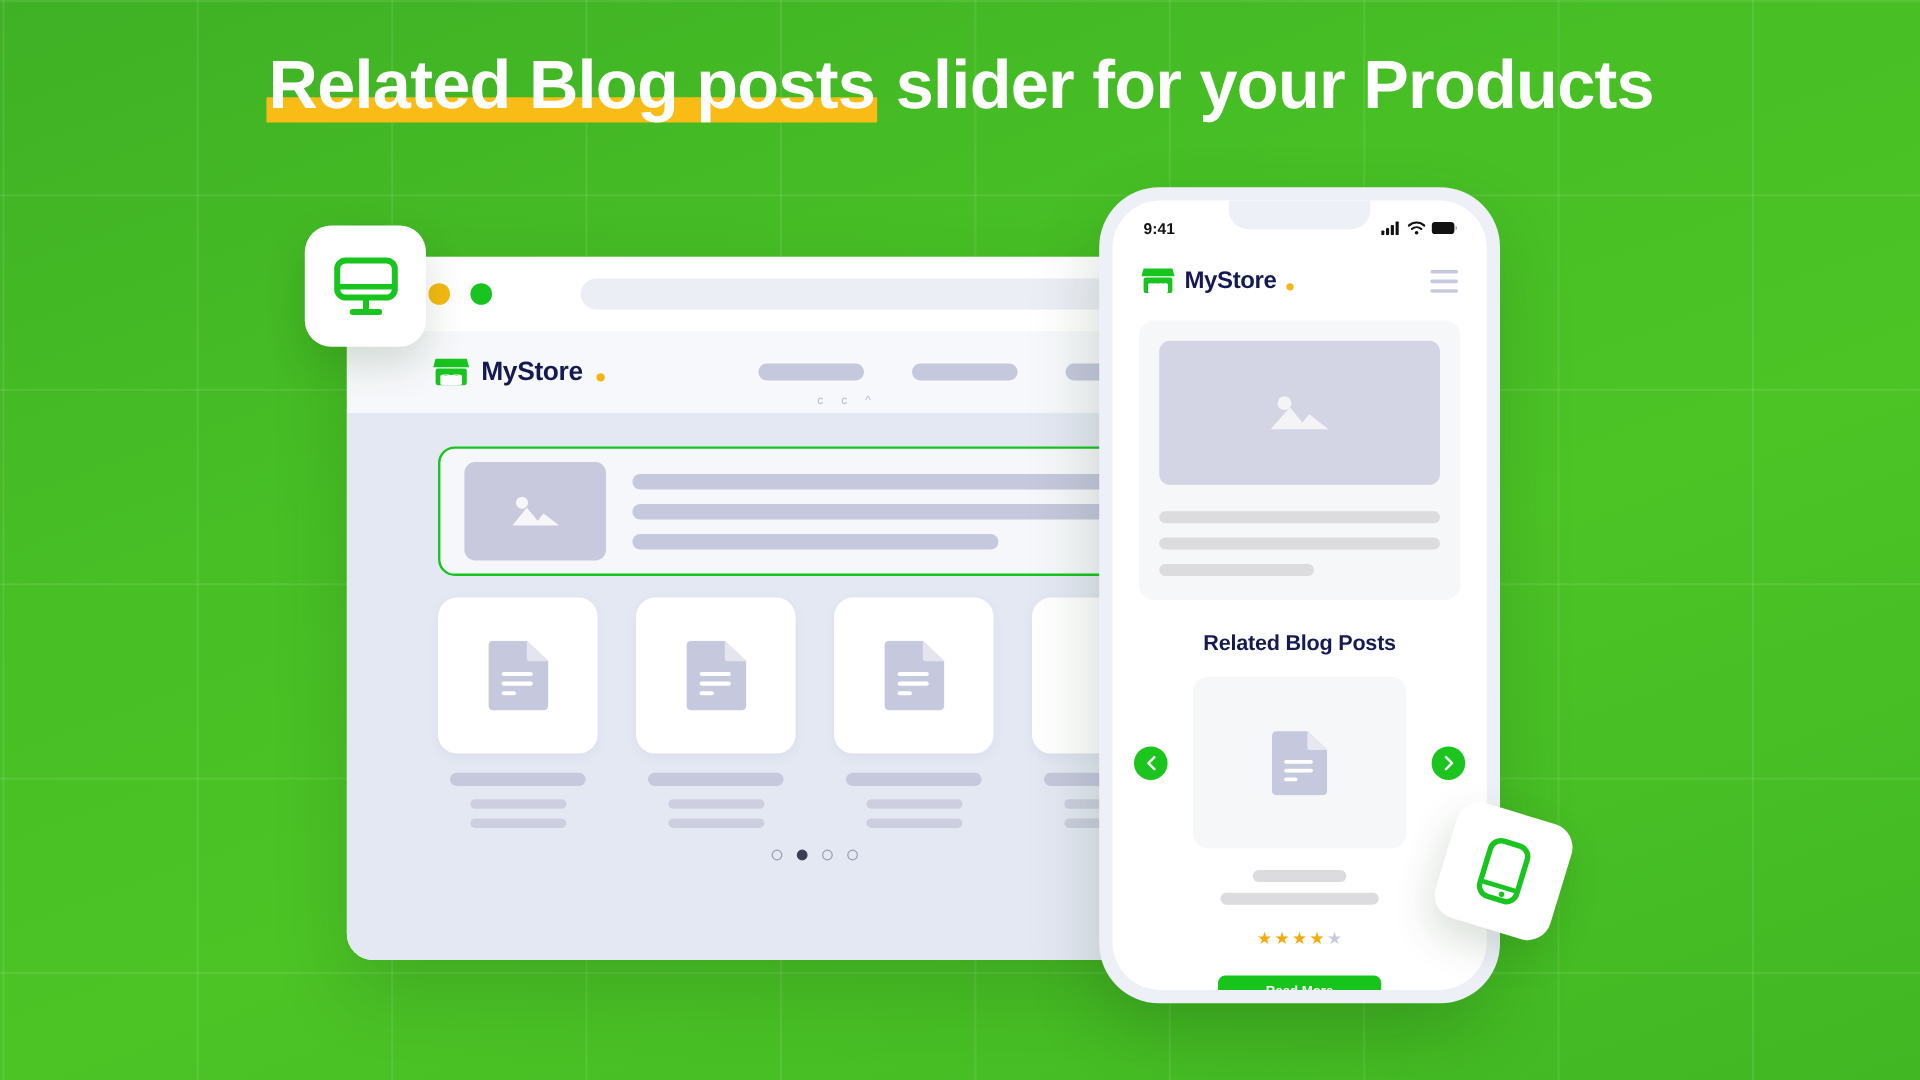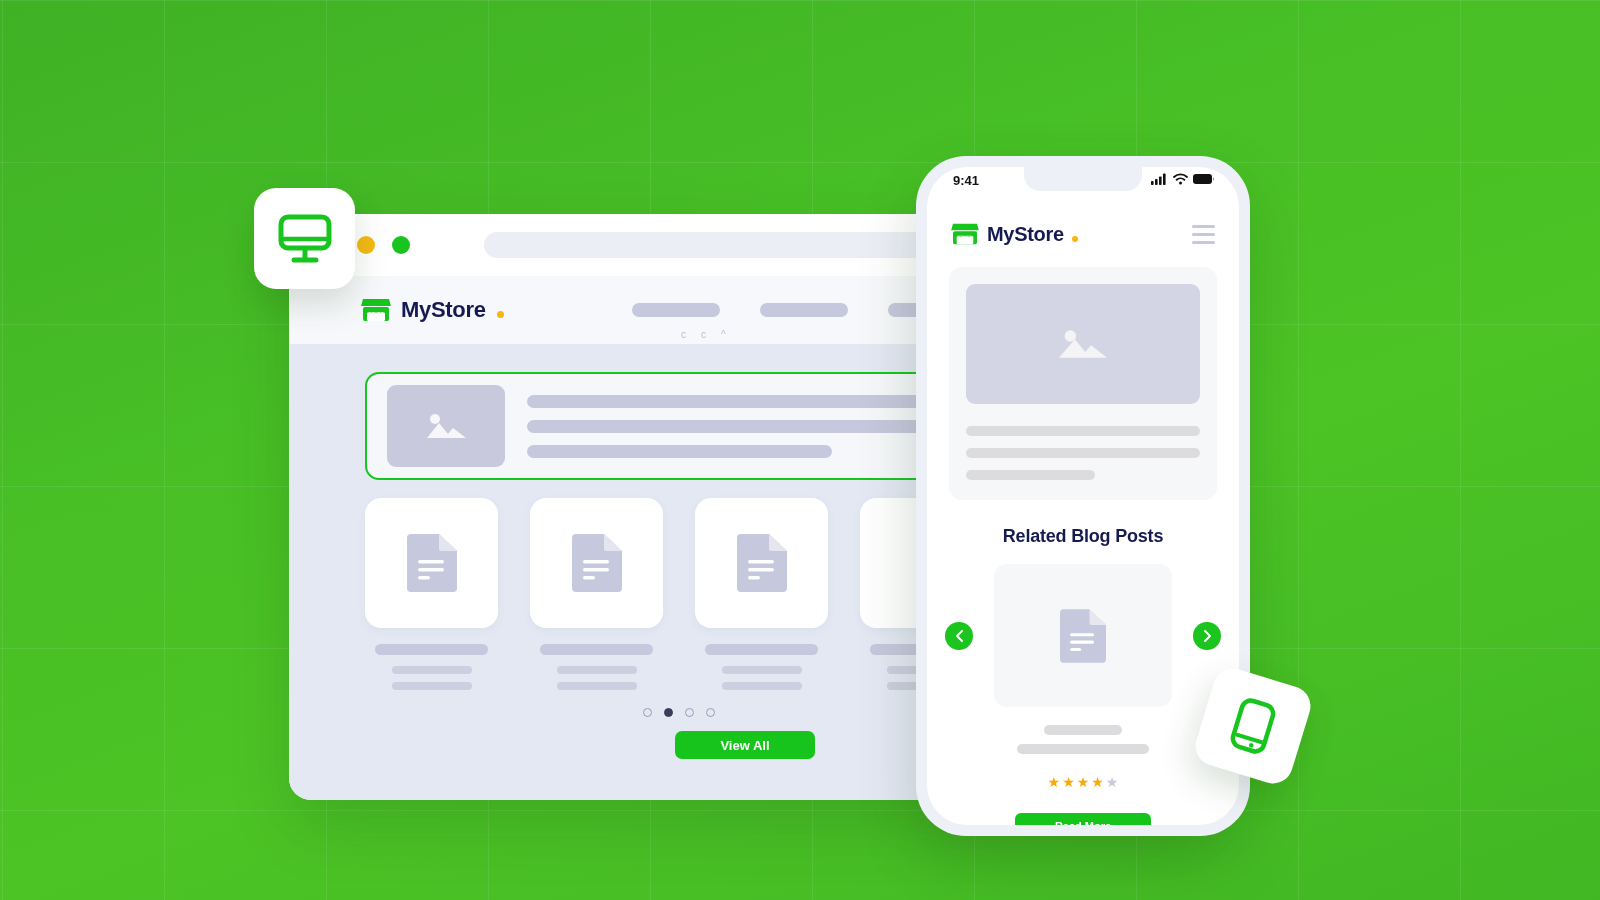--- a/index.html
+++ b/index.html
@@ -263,21 +263,21 @@
   .notch {
     position: absolute;
     top: 0; left: 50%;
     transform: translateX(-50%);
     width: 118px; height: 24px;
     background: #eef0f8;
     border-radius: 0 0 16px 16px;
   }
   .statusbar {
     height: 40px;
-    display: flex; align-items: flex-start;
+    display: flex; align-items: center;
     justify-content: space-between;
     padding: 6px 24px 0 26px;
     font-size: 13px;
     font-weight: bold;
     color: #111;
   }
   .status-icons { display: flex; align-items: center; gap: 5px; }
 
   .phone-header {
     height: 54px;
@@ -368,20 +368,26 @@
     font-weight: bold;
     cursor: pointer;
   }
 </style>
 </head>
 <body>
 
 <div class="stage">
   <div class="grid"></div>
 
+  <div class="headline">
+    <span class="hl-wrap">
+      <span class="hl-bar"></span>
+      <span class="hl-text">Related Blog posts</span>
+    </span><span> slider for your Products</span>
+  </div>
 
   <div class="browser">
 
     <div class="browser-chrome">
       <div class="dot yellow"></div>
       <div class="dot green"></div>
       <div class="urlbar"></div>
     </div>
 
     <div class="site-header">
@@ -478,23 +484,20 @@
         </div>
       </div>
 
       <div class="dots-row">
         <div class="pdot"></div>
         <div class="pdot active"></div>
         <div class="pdot"></div>
         <div class="pdot"></div>
       </div>
 
-      <div class="viewall-wrap">
-        <button class="viewall">View All</button>
-      </div>
 
     </div>
   </div>
 
   <div class="badge-monitor">
     <svg width="54" height="50" viewBox="0 0 54 50">
       <rect x="3" y="3" width="48" height="31" rx="7" fill="none" stroke="#18c41e" stroke-width="5"></rect>
       <line x1="3" y1="25" x2="51" y2="25" stroke="#18c41e" stroke-width="4.5"></line>
       <line x1="27" y1="34" x2="27" y2="44" stroke="#18c41e" stroke-width="5"></line>
       <line x1="16" y1="46" x2="38" y2="46" stroke="#18c41e" stroke-width="5" stroke-linecap="round"></line>

